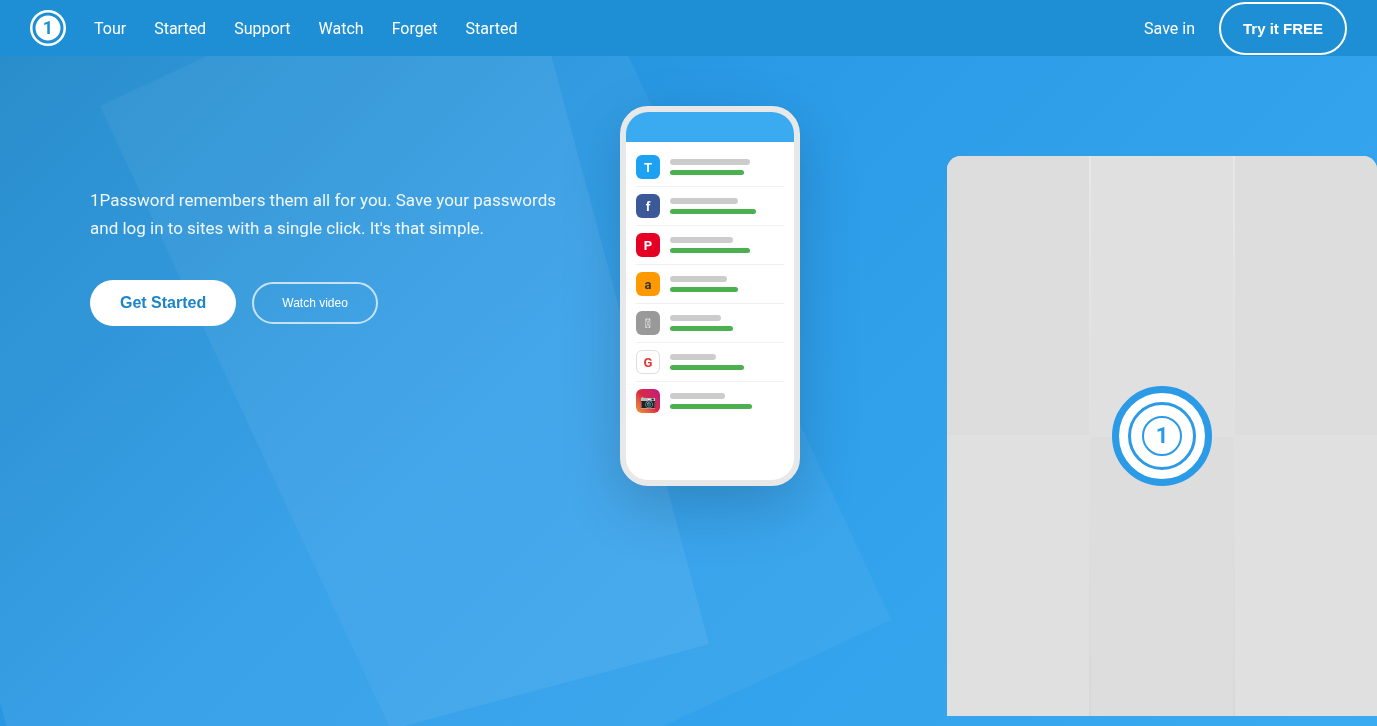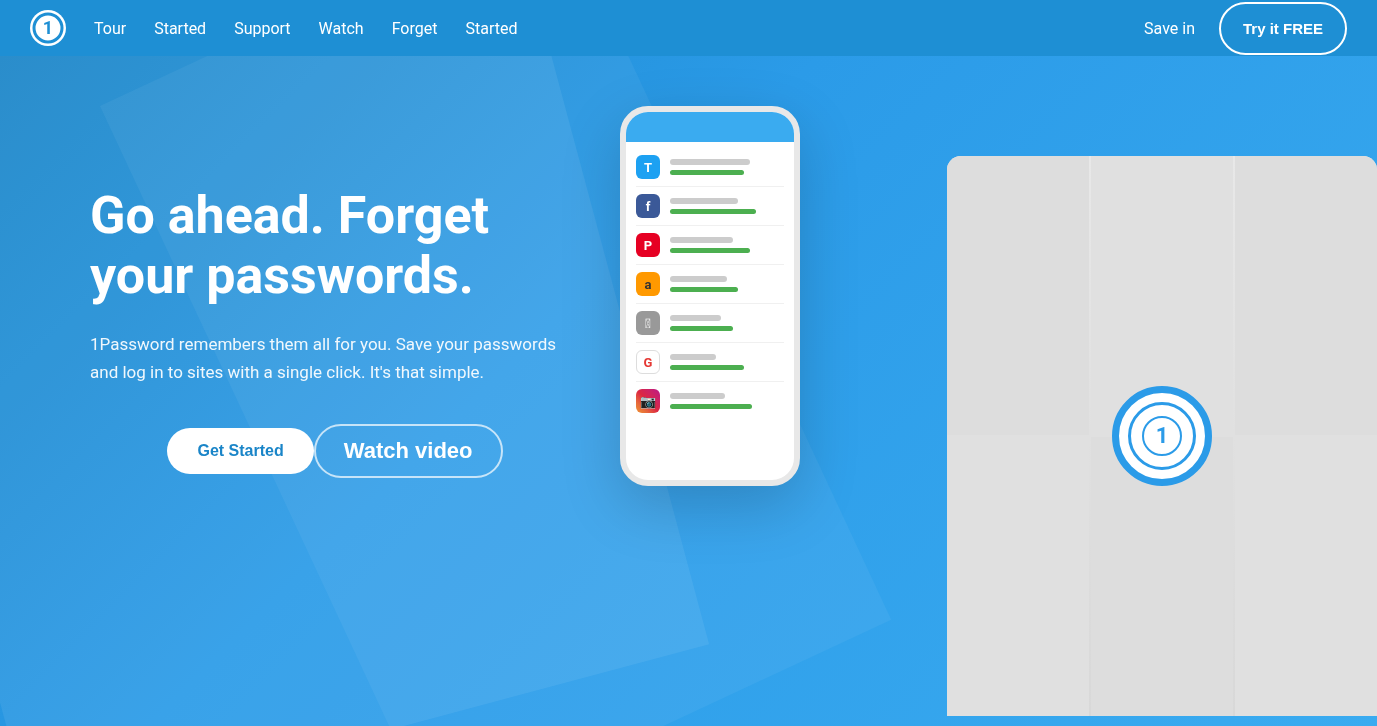--- a/index.html
+++ b/index.html
@@ -113,41 +113,41 @@
       margin-bottom: 24px;
     }
     .hero-sub {
       font-size: 17px;
       color: rgba(255,255,255,0.92);
       line-height: 1.65;
       margin-bottom: 38px;
     }
     .hero-buttons {
       display: flex;
-      align-items: center;
-      justify-content: center;
+      gap: 16px;
+      align-items: center;
     }
     .btn-getstarted {
       background: #fff;
       color: #1a85c8;
       border: none;
       border-radius: 30px;
       padding: 14px 30px;
       font-size: 16px;
       font-weight: 600;
       cursor: pointer;
     }
     .btn-watchvideo {
       background: transparent;
       color: #fff;
       border: 2px solid rgba(255,255,255,0.7);
       border-radius: 30px;
       padding: 12px 28px;
-      font-size: 22px;
-      font-weight: 700;
+      font-size: 12px;
+      font-weight: 400;
       cursor: pointer;
     }
 
     
     .phone-wrap {
       position: absolute;
       top: 50px;
       left: 620px;
       z-index: 6;
       width: 200px;
@@ -259,21 +259,20 @@
 
   <div class="nav-right">
     <span class="nav-signin">Save in</span>
     <button class="nav-try">Try it FREE</button>
   </div>
 </nav>
 
 <div class="hero">
 
   <div class="hero-text">
-    <h1 class="hero-heading">Go ahead. Forget your passwords.</h1>
     <p class="hero-sub">1Password remembers them all for you. Save your passwords and log in to sites with a single click. It's that simple.</p>
     <div class="hero-buttons">
       <button class="btn-getstarted">Get Started</button>
       <button class="btn-watchvideo">Watch video</button>
     </div>
   </div>
 
   <div class="phone-wrap">
     <div class="phone-body">
       <div class="phone-header"></div>

